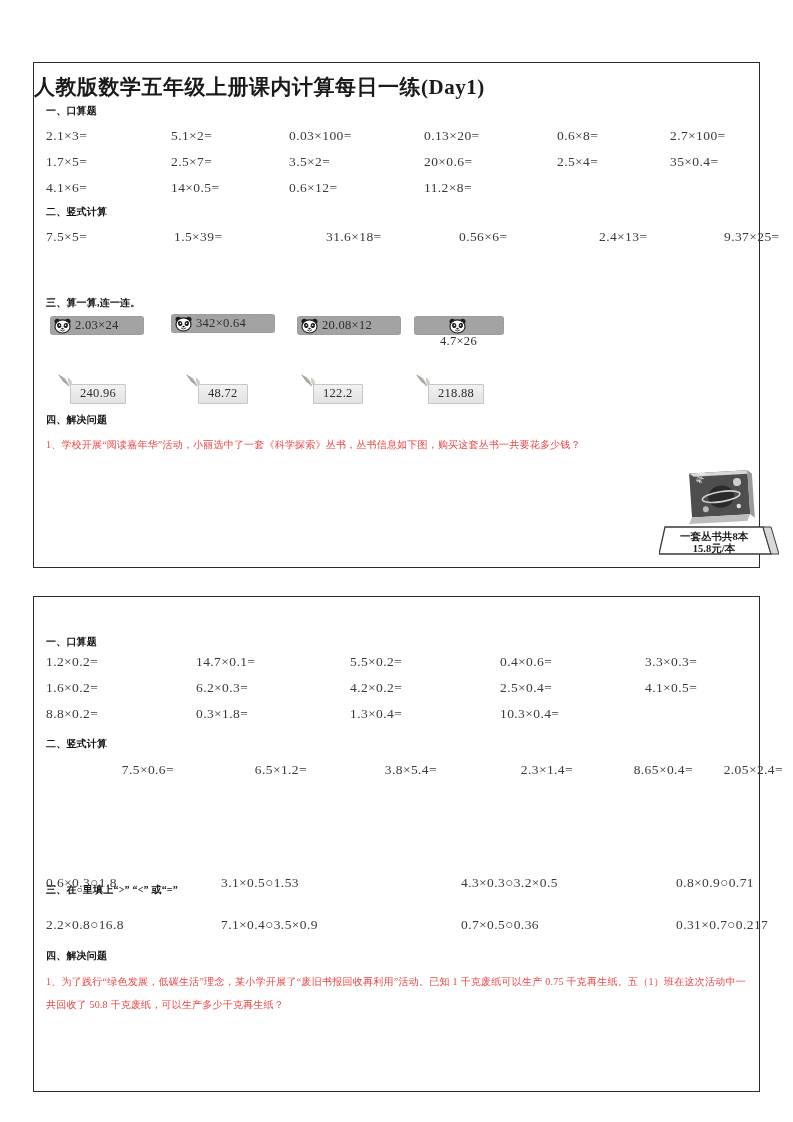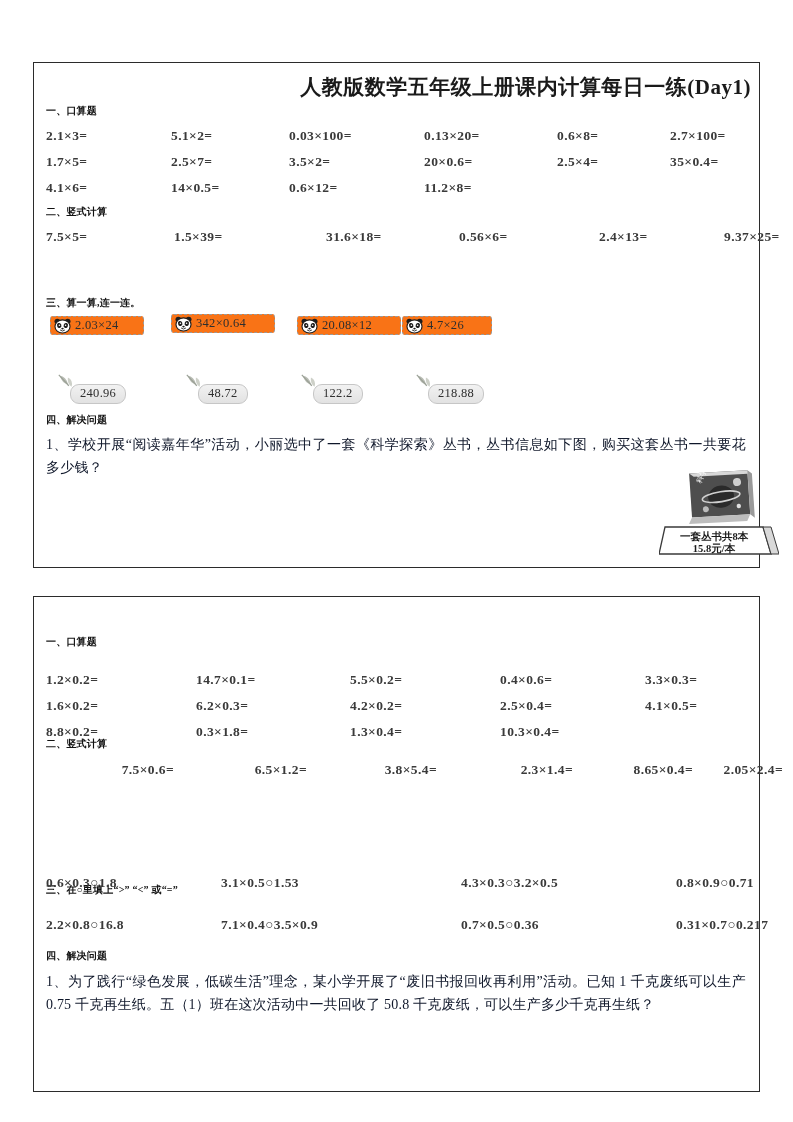--- a/index.html
+++ b/index.html
@@ -32,22 +32,22 @@
   #frame-day1 { left: 33px; top: 62px;  width: 727px; height: 506px; }
   #frame-day2 { left: 33px; top: 596px; width: 727px; height: 496px; }
 
   .inner {
     position: absolute;
     left: 0; top: 0; right: 0; bottom: 0;
   }
 
   .title {
     position: absolute;
-    left: 0; right: 8px;
-    text-align: right;
+    left: 0; right: 0;
+    text-align: left;
     font-family: "Liberation Serif", "DejaVu Serif", serif;
     font-size: 21px;
     font-weight: 700;
     letter-spacing: 0.5px;
     color: #1a1a1a;
     white-space: nowrap;
   }
   #frame-day1 .title { top: 10px; }
   #frame-day2 .title { top: 8px; }
 
@@ -64,81 +64,80 @@
   .grid {
     position: absolute;
     display: grid;
     font-size: 13.5px;
     color: #3a3a3a;
     white-space: nowrap;
   }
   .grid .cell {
     line-height: 26px;
     letter-spacing: 0.4px;
-    font-weight: bold;
   }
   .cols6 { grid-template-columns: 125px 118px 135px 133px 113px 100px; }
   .cols6b { grid-template-columns: 128px 152px 133px 140px 125px 90px; }
   .cols5 { grid-template-columns: 150px 154px 150px 145px 120px; }
   .cols6c { grid-template-columns: 128px 133px 130px 136px 120px 90px; text-align: right; }
   .cmp-grid { grid-template-columns: 175px 240px 215px 110px; }
   .cmp-grid .cell { line-height: 42px; }
 
   
   .panda-row, .answer-row {
     position: absolute;
     left: 0; top: 0;
   }
   .panda-item {
     position: absolute;
     display: flex;
     align-items: center;
     border: 1px dashed #9a9a9a;
     border-radius: 3px;
     padding: 1px 6px 1px 2px;
-    background: #f97316;
+    background: #a3a3a3;
     height: 19px;
     box-sizing: border-box;
   }
   .panda-item .expr {
     font-size: 12.5px;
     color: #2e2e2e;
     margin-left: 3px;
     letter-spacing: 0.3px;
     white-space: nowrap;
   }
   .panda-ico { width: 19px; height: 16px; flex: 0 0 auto; }
 
   .answer-item {
     position: absolute;
   }
   .answer-box {
     position: absolute;
     left: 14px; top: 11px;
     background: linear-gradient(180deg,#f2f2f2 0%,#e2e2e2 100%);
     border: 1px solid #c6c6c6;
-    border-radius: 9px;
+    border-radius: 1px;
     font-size: 12.5px;
     color: #2e2e2e;
     padding: 1px 9px 2px 9px;
     letter-spacing: 0.3px;
     white-space: nowrap;
   }
   .leaf-ico {
     position: absolute;
     left: 0; top: 0;
     width: 22px; height: 20px;
   }
 
   
   .para {
     position: absolute;
-    font-size: 14px;
+    font-size: 10px;
     line-height: 23px;
-    color: #0f172a;
+    color: #ef4444;
     text-align: justify;
     letter-spacing: 0.2px;
   }
 
   
   #book-illustration {
     position: absolute;
     left: 625px;
     top: 398px;
     width: 120px;
@@ -226,21 +225,21 @@
             <ellipse cx="13" cy="16" rx="4.6" ry="5.4" fill="#1c1c1c" transform="rotate(-18 13 16)"></ellipse>
             <ellipse cx="27" cy="16" rx="4.6" ry="5.4" fill="#1c1c1c" transform="rotate(18 27 16)"></ellipse>
             <circle cx="13.4" cy="15.4" r="1.7" fill="#ffffff"></circle>
             <circle cx="26.6" cy="15.4" r="1.7" fill="#ffffff"></circle>
             <ellipse cx="20" cy="22.5" rx="2.6" ry="1.9" fill="#1c1c1c"></ellipse>
             <path d="M15.5 26 Q20 30 24.5 26" stroke="#1c1c1c" stroke-width="1.8" fill="none" stroke-linecap="round"></path>
           </svg>
           <span class="expr">20.08×12</span>
         </div>
 
-        <div class="panda-item" style="left:368px; top:253px; width:90px;">
+        <div class="panda-item" style="left:380px; top:253px; width:90px;flex-direction:column;">
           <svg class="panda-ico" viewBox="0 0 40 34">
             <ellipse cx="9" cy="7" rx="6" ry="5.5" fill="#1c1c1c"></ellipse>
             <ellipse cx="31" cy="7" rx="6" ry="5.5" fill="#1c1c1c"></ellipse>
             <ellipse cx="20" cy="18" rx="16" ry="14" fill="#ffffff" stroke="#1c1c1c" stroke-width="2.4"></ellipse>
             <ellipse cx="13" cy="16" rx="4.6" ry="5.4" fill="#1c1c1c" transform="rotate(-18 13 16)"></ellipse>
             <ellipse cx="27" cy="16" rx="4.6" ry="5.4" fill="#1c1c1c" transform="rotate(18 27 16)"></ellipse>
             <circle cx="13.4" cy="15.4" r="1.7" fill="#ffffff"></circle>
             <circle cx="26.6" cy="15.4" r="1.7" fill="#ffffff"></circle>
             <ellipse cx="20" cy="22.5" rx="2.6" ry="1.9" fill="#1c1c1c"></ellipse>
             <path d="M15.5 26 Q20 30 24.5 26" stroke="#1c1c1c" stroke-width="1.8" fill="none" stroke-linecap="round"></path>
@@ -311,21 +310,21 @@
       </svg>
 
     </div>
   </div>
 
   <div class="frame" id="frame-day2">
     <div class="inner">
 
 
       <div class="sec-head" style="left:12px; top:38px;">一、口算题</div>
-      <div class="grid cols5" style="left:12px; top:70px;">
+      <div class="grid cols5" style="left:12px; top:52px;">
         <div class="cell">1.2×0.2=</div>
         <div class="cell">14.7×0.1=</div>
         <div class="cell">5.5×0.2=</div>
         <div class="cell">0.4×0.6=</div>
         <div class="cell">3.3×0.3=</div>
         <div class="cell">1.6×0.2=</div>
         <div class="cell">6.2×0.3=</div>
         <div class="cell">4.2×0.2=</div>
         <div class="cell">2.5×0.4=</div>
         <div class="cell">4.1×0.5=</div>

